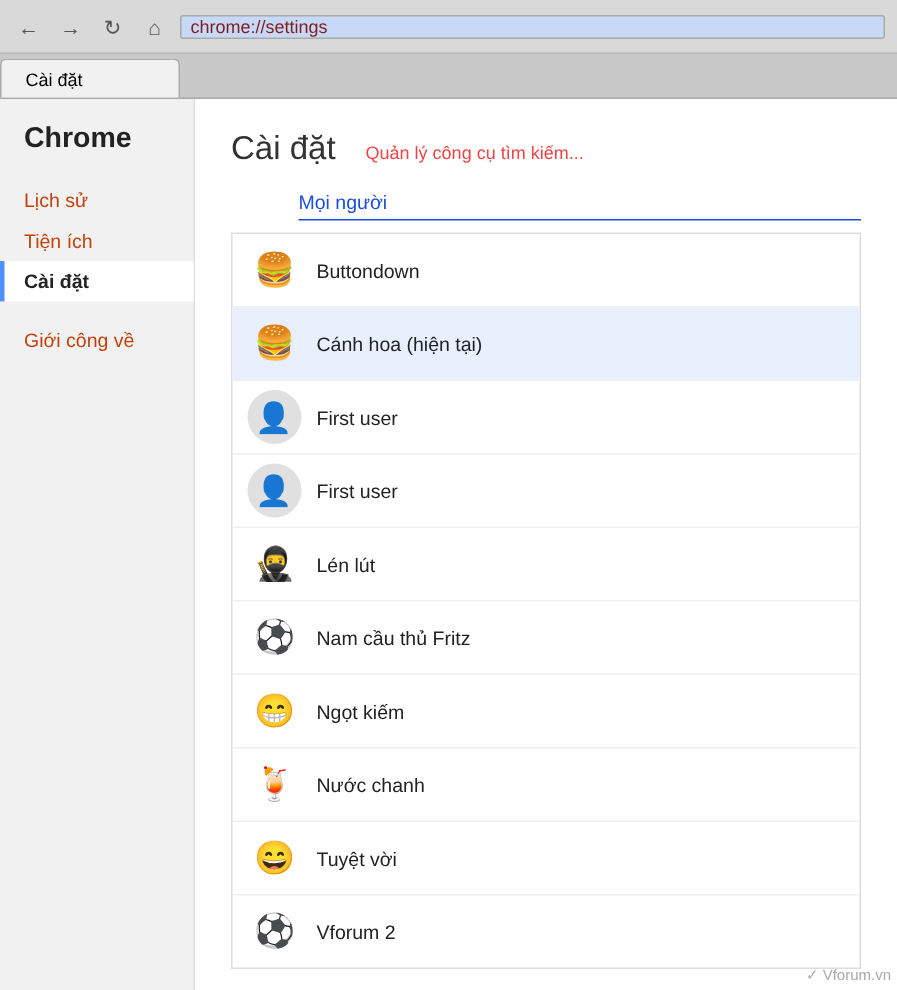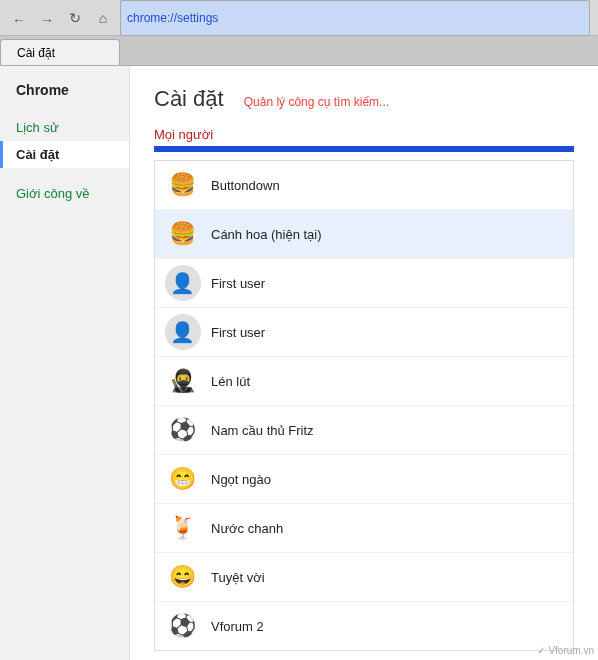--- a/index.html
+++ b/index.html
@@ -30,27 +30,27 @@
       cursor: pointer;
       display: flex;
       align-items: center;
       justify-content: center;
       color: #555;
       font-size: 14px;
       border-radius: 50%;
     }
     .address-bar {
       flex: 1;
-      height: 36px;
+      height: 16px;
       border: 1px solid #aaa;
       border-radius: 2px;
       padding: 0 6px;
       font-size: 12px;
       background: white;
-      color: #1d4ed8;
+      color: #7f1d1d;
       outline: none;
     }
 
     
     .tab-bar {
       background: #c8c8c8;
       height: 30px;
       display: flex;
       align-items: flex-end;
       padding: 0 0 0 0;
@@ -79,28 +79,28 @@
 
     
     .sidebar {
       width: 130px;
       background: #f1f1f1;
       padding: 16px 0;
       border-right: 1px solid #e0e0e0;
       flex-shrink: 0;
     }
     .sidebar-title {
-      font-size: 14px;
+      font-size: 19px;
       font-weight: bold;
       color: #222;
       padding: 0 16px 16px 16px;
     }
     .sidebar-item {
       padding: 6px 16px;
-      color: #15803d;
+      color: #c2410c;
       cursor: pointer;
       font-size: 13px;
     }
     .sidebar-item.active {
       background: white;
       border-left: 3px solid #4d90fe;
       padding-left: 13px;
       font-weight: bold;
       color: #222;
     }
@@ -121,24 +121,25 @@
     }
     .manage-link {
       color: #ef4444;
       font-size: 12px;
       text-decoration: none;
       margin-bottom: 14px;
       display: inline-block;
     }
     .section-title {
       font-size: 13px;
-      color: #b91c1c;
+      color: #1d4ed8;
       margin-bottom: 8px;
-      border-bottom: 6px solid #1d4ed8;
+      border-bottom: 1px solid #1d4ed8;
       padding-bottom: 4px;
+      margin-left: 45px;
     }
 
     
     .profile-list {
       border: 1px solid #ddd;
       background: white;
       margin-bottom: 14px;
     }
     .profile-item {
       display: flex;
@@ -196,20 +197,21 @@
   <div class="tab">
     <span>Cài đặt</span>
   </div>
 </div>
 
 <div class="main-layout">
 
   <div class="sidebar">
     <div class="sidebar-title">Chrome</div>
     <div class="sidebar-item">Lịch sử</div>
+    <div class="sidebar-item">Tiện ích</div>
     <div class="sidebar-item active">Cài đặt</div>
     <div class="sidebar-divider"></div>
     <div class="sidebar-item">Giới công về</div>
   </div>
 
   <div class="content">
     <div style="display:flex; align-items:baseline; gap:20px; margin-bottom:4px;">
       <h1 class="content-title">Cài đặt</h1>
       <a class="manage-link" href="#">Quản lý công cụ tìm kiếm...</a>
     </div>
@@ -243,21 +245,21 @@
         <span class="profile-name">Lén lút</span>
       </div>
 
       <div class="profile-item">
         <div class="avatar">⚽</div>
         <span class="profile-name">Nam cầu thủ Fritz</span>
       </div>
 
       <div class="profile-item">
         <div class="avatar">😁</div>
-        <span class="profile-name">Ngọt ngào</span>
+        <span class="profile-name">Ngọt kiếm</span>
       </div>
 
       <div class="profile-item">
         <div class="avatar">🍹</div>
         <span class="profile-name">Nước chanh</span>
       </div>
 
       <div class="profile-item">
         <div class="avatar">😄</div>
         <span class="profile-name">Tuyệt vời</span>

